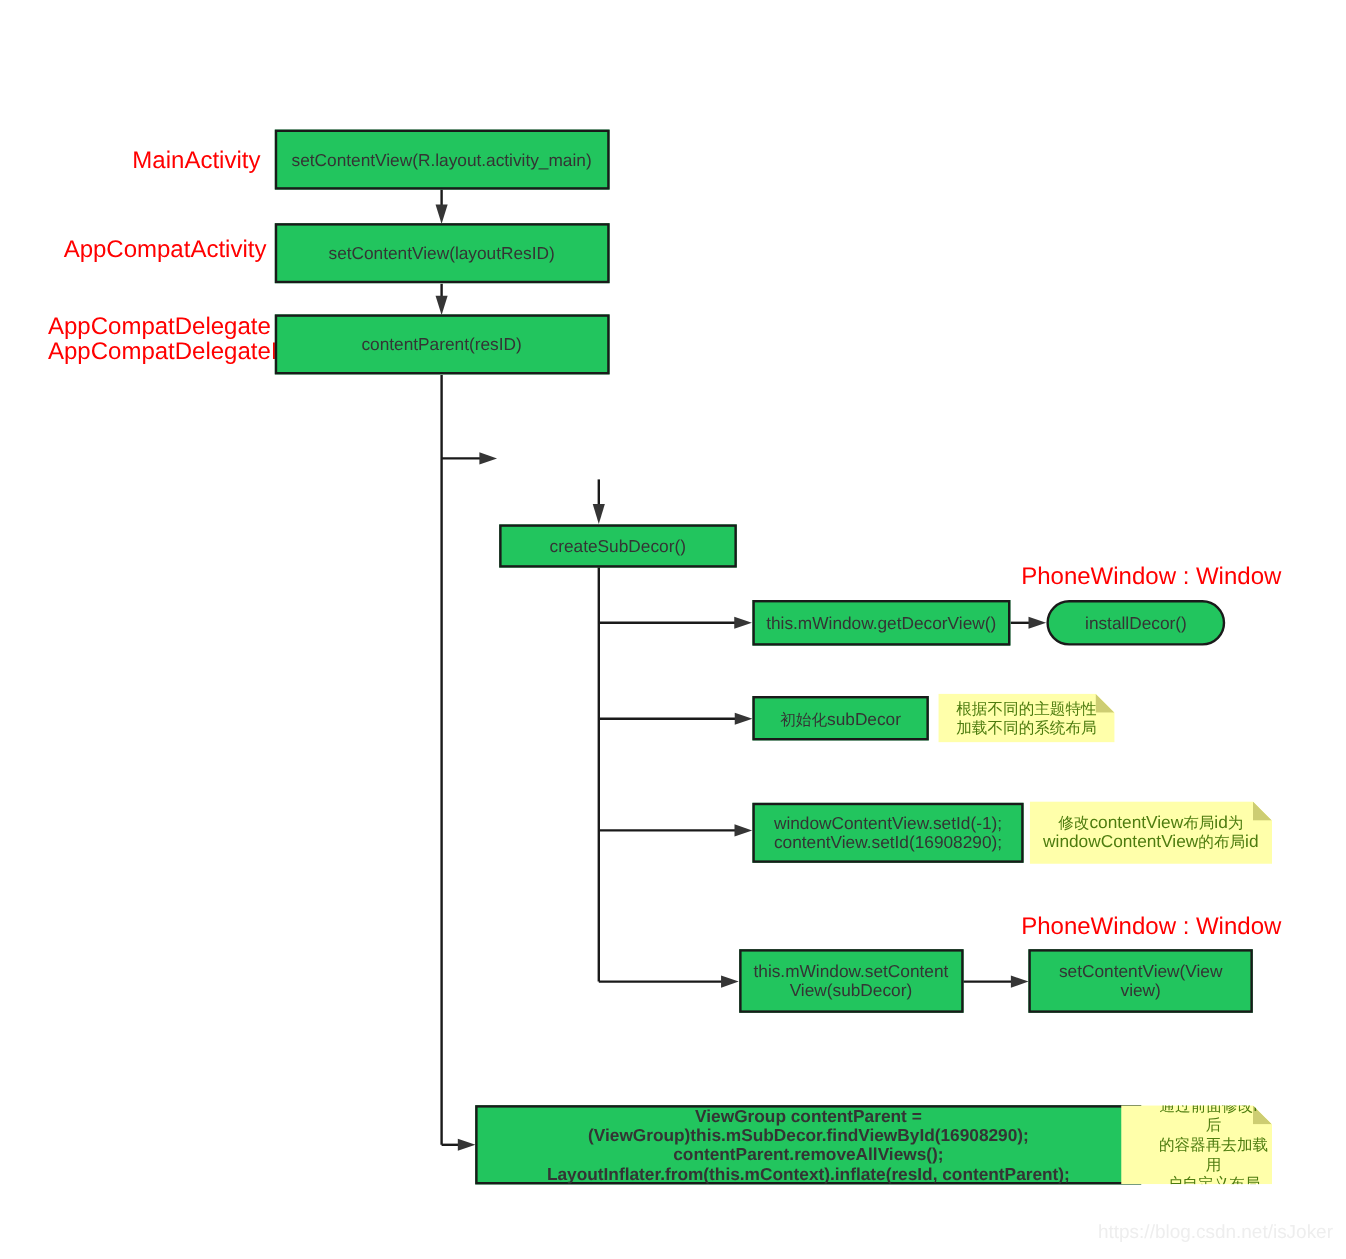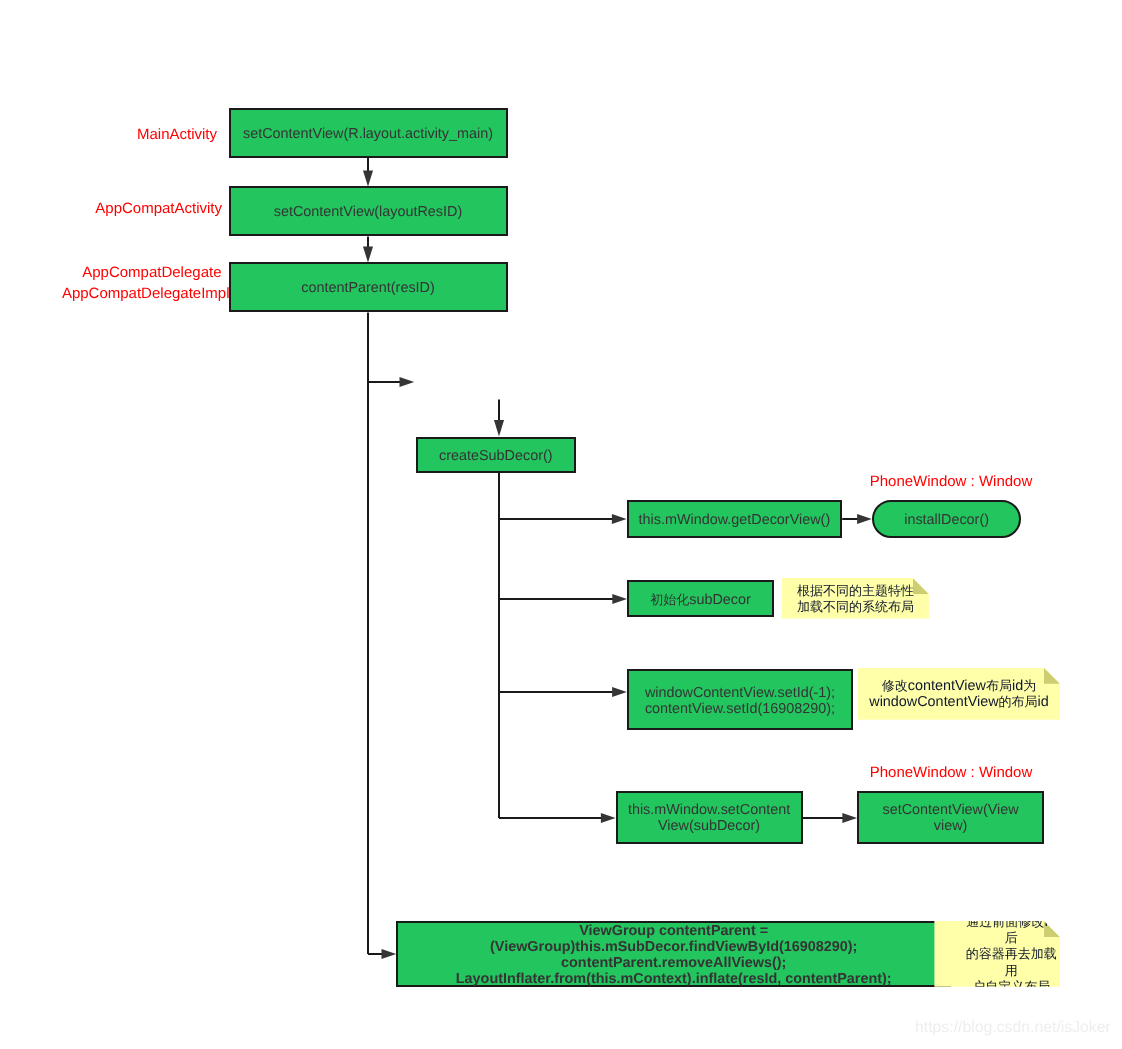--- a/index.html
+++ b/index.html
@@ -30,32 +30,32 @@
     justify-content:center;
     text-align:center;
     white-space:pre-line;
     letter-spacing:0px;
     padding-top:2px;
   }
 
   .clabel {
     position:absolute;
     color:#ff0000;
-    font-size:15px;
+    font-size:20px;
     line-height:15px;
     white-space:nowrap;
   }
   .clabel.right { text-align:right; }
   .clabel.center { text-align:center; }
 
   .note {
     position:absolute;
     box-sizing:border-box;
     background:#ffffaa;
-    color:#0f172a;
+    color:#4d7c0f;
     font-size:14.4px;
     line-height:16.2px;
     padding-top:1px;
     text-align:center;
     white-space:pre-line;
     display:flex;
     align-items:center;
     justify-content:center;
   }
   .note { clip-path: polygon(0 0, calc(100% - 16px) 0, 100% 16px, 100% 100%, 0 100%); }
@@ -135,29 +135,29 @@
 
   <div class="clabel center" style="left:851px; top:764.5px; width:200px;">PhoneWindow : Window</div>
 
   <div class="node" style="left:228.5px; top:108px; width:279px; height:50px;">setContentView(R.layout.activity_main)</div>
 
   <div class="node" style="left:228.5px; top:186px; width:279px; height:50px;text-align:right;">setContentView(layoutResID)</div>
 
   <div class="node" style="left:228.5px; top:262px; width:279px; height:50px;">contentParent(resID)</div>
 
 
-  <div class="node" style="left:415.8px; top:436.6px; width:160px; height:36px;">createSubDecor()</div>
+  <div class="node" style="left:415.8px; top:436.6px; width:198px; height:36px;">createSubDecor()</div>
 
   <div class="node" style="left:626.6px; top:500px; width:215.5px; height:38px;">this.mWindow.getDecorView()</div>
 
   <div class="node" style="left:871.8px; top:500px; width:149.6px; height:38px;border-radius:19px;">installDecor()</div>
 
   <div class="node" style="left:627px; top:580.3px; width:147px; height:36.8px;"><span class="cjk">初始化</span>subDecor</div>
 
-  <div class="node" style="left:626.8px; top:669.2px; width:226.4px; height:61px;text-align:right;">windowContentView.setId(-1);
+  <div class="node" style="left:626.8px; top:669.2px; width:226.4px; height:50px;">windowContentView.setId(-1);
 contentView.setId(16908290);</div>
 
   <div class="node" style="left:615.6px; top:791px; width:187px; height:52.5px;">this.mWindow.setContent
 View(subDecor)</div>
 
   <div class="node" style="left:857.1px; top:791px; width:187px; height:52.5px;">setContentView(View
 view)</div>
 
   <div class="node" style="left:396.2px; top:920.8px; width:555px; height:66px; line-height:16px;font-weight:bold;">ViewGroup contentParent =
 (ViewGroup)this.mSubDecor.findViewById(16908290);

